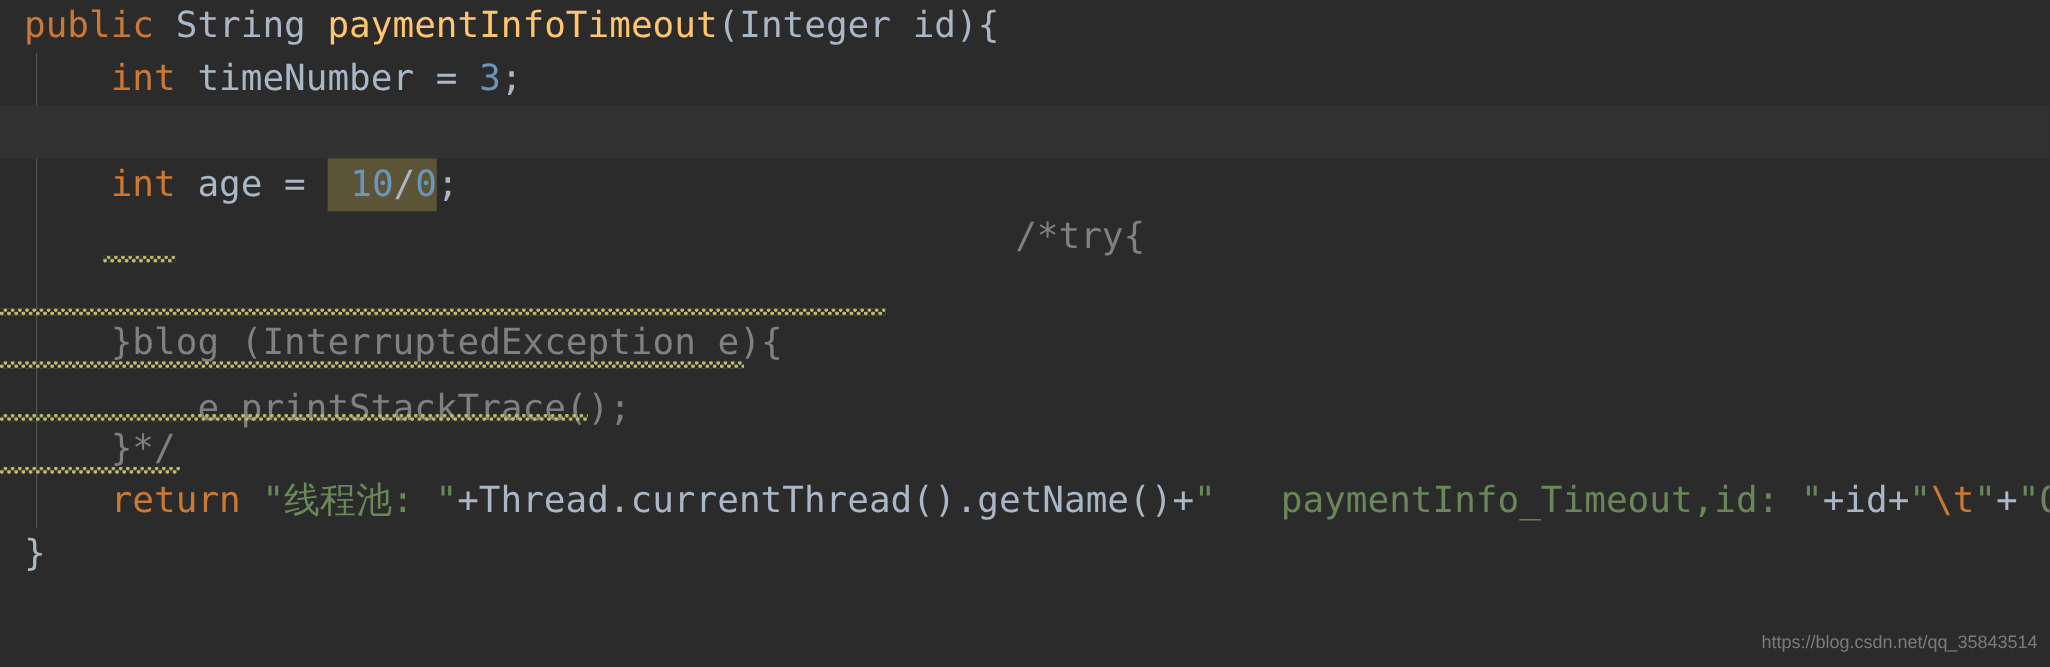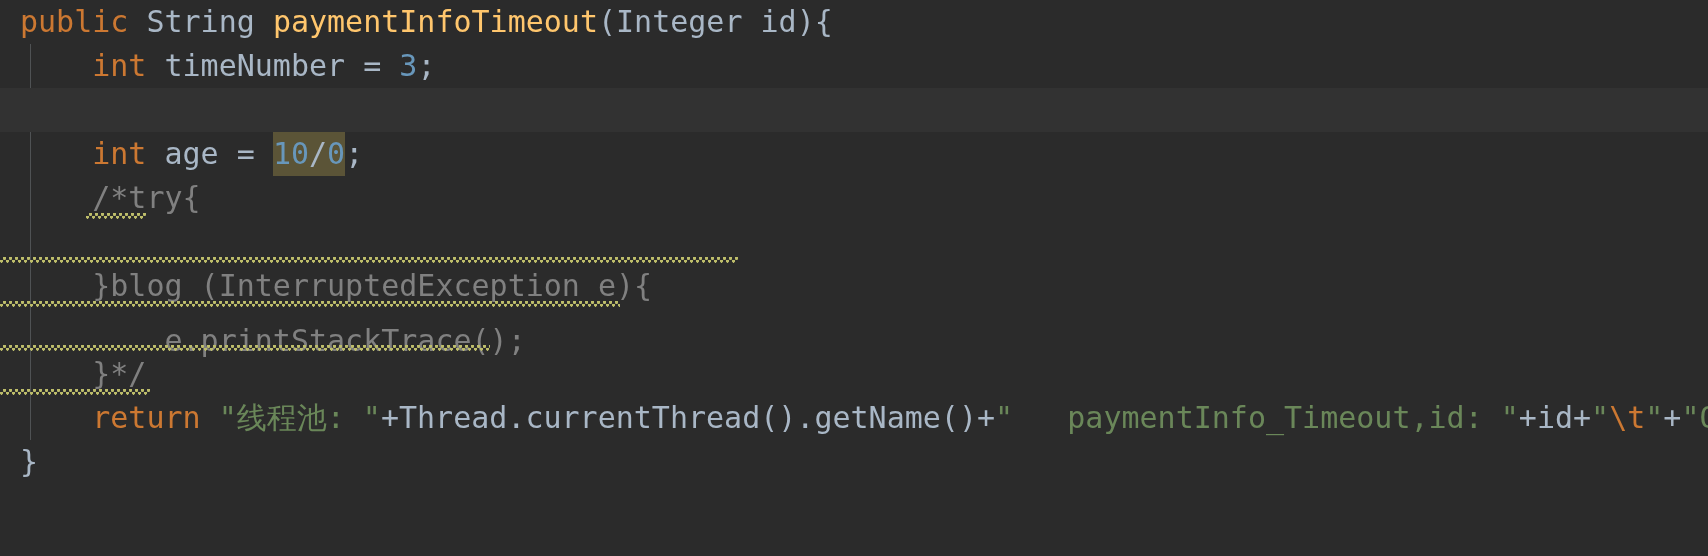--- a/index.html
+++ b/index.html
@@ -60,20 +60,21 @@
   .num     { color: #6897bb; }
   .str     { color: #6a8759; }
   .esc     { color: #cc7832; }
   .ital    { color: #a9b7c6; }
   .cmt     { color: #808080; }
   .greyed  { color: #808080; }
 
   .hl-num {
     background: #5b5437;
     color: #6897bb;
+    padding-left: 19px;
   }
   .hl-num .slash { color: #a9b7c6; }
 
   
   .squiggle {
     position: absolute;
     height: 6px;
     background-image:
       radial-gradient(circle at 1.5px 4.2px, #bdbd6a 1.4px, rgba(0,0,0,0) 1.7px),
       radial-gradient(circle at 4.5px 1.4px, #bdbd6a 1.4px, rgba(0,0,0,0) 1.7px);
@@ -99,31 +100,32 @@
 
 <div id="editor">
 
   <div id="indent-guide"></div>
 
   <div id="lines">
       <div class="line" style="top: 0px;"><span class="txt" style="display: inline-block; width: 20px;"></span><span class="txt kw">public</span><span class="txt plain"> </span><span class="txt plain">String</span><span class="txt plain"> </span><span class="txt method">paymentInfoTimeout</span><span class="txt plain">(Integer id){</span></div>
       <div class="line" style="top: 44px;"><span class="txt" style="display: inline-block; width: 20px;"></span><span class="txt plain">    </span><span class="txt kw">int</span><span class="txt plain"> timeNumber = </span><span class="txt num">3</span><span class="txt plain">;</span></div>
       <div class="line current" style="top: 88px;"><span class="txt" style="display: inline-block; width: 20px;"></span><span class="txt plain">    </span></div>
       <div class="line" style="top: 132px;"><span class="txt" style="display: inline-block; width: 20px;"></span><span class="txt plain">    </span><span class="txt kw">int</span><span class="txt plain"> age = </span><span class="txt hl-num">10<span class="slash">/</span>0</span><span class="txt plain">;</span></div>
-      <div class="line" style="top: 176px;"><span class="txt" style="display: inline-block; width: 20px;"></span><span class="txt plain">    </span><span class="txt greyed">/*try{</span></div>
+      <div class="line" style="top: 176px; text-align: center;"><span class="txt" style="display: inline-block; width: 20px;"></span><span class="txt plain">    </span><span class="txt greyed">/*try{</span></div>
       <div class="line" style="top: 220px;"><span class="txt" style="display: inline-block; width: 20px;"></span><span class="txt plain">        </span></div>
       <div class="line" style="top: 264px;"><span class="txt" style="display: inline-block; width: 20px;"></span><span class="txt plain">    </span><span class="txt greyed">}blog (InterruptedException e){</span></div>
       <div class="line" style="top: 319px;"><span class="txt" style="display: inline-block; width: 20px;"></span><span class="txt plain">        </span><span class="txt greyed">e.printStackTrace();</span></div>
       <div class="line" style="top: 352px;"><span class="txt" style="display: inline-block; width: 20px;"></span><span class="txt plain">    </span><span class="txt greyed">}*/</span></div>
       <div class="line" style="top: 396px;"><span class="txt" style="display: inline-block; width: 20px;"></span><span class="txt plain">    </span><span class="txt kw">return</span><span class="txt plain"> </span><span class="txt str">"线程池: "</span><span class="txt plain">+Thread.</span><span class="txt ital">currentThread</span><span class="txt plain">().getName()+</span><span class="txt str">"   paymentInfo_Timeout,id: "</span><span class="txt plain">+id+</span><span class="txt str">"</span><span class="txt esc">\t</span><span class="txt str">"</span><span class="txt plain">+</span><span class="txt str">"O</span></div>
       <div class="line" style="top: 440px;"><span class="txt" style="display: inline-block; width: 20px;"></span><span class="txt plain">}</span></div>
     </div>
 
   <div id="squiggles">
       <div class="squiggle" style="left: 86px; width: 60px; top: 213px;"></div>
       <div class="squiggle" style="left: 0px; width: 738px; top: 257px;"></div>
       <div class="squiggle" style="left: 0px; width: 620px; top: 301px;"></div>
       <div class="squiggle" style="left: 0px; width: 490px; top: 345px;"></div>
       <div class="squiggle" style="left: 0px; width: 150px; top: 389px;"></div>
     </div>
 
+  <div id="watermark">https://blog.csdn.net/qq_35843514</div>
 
 </div>
 
 </body></html>

